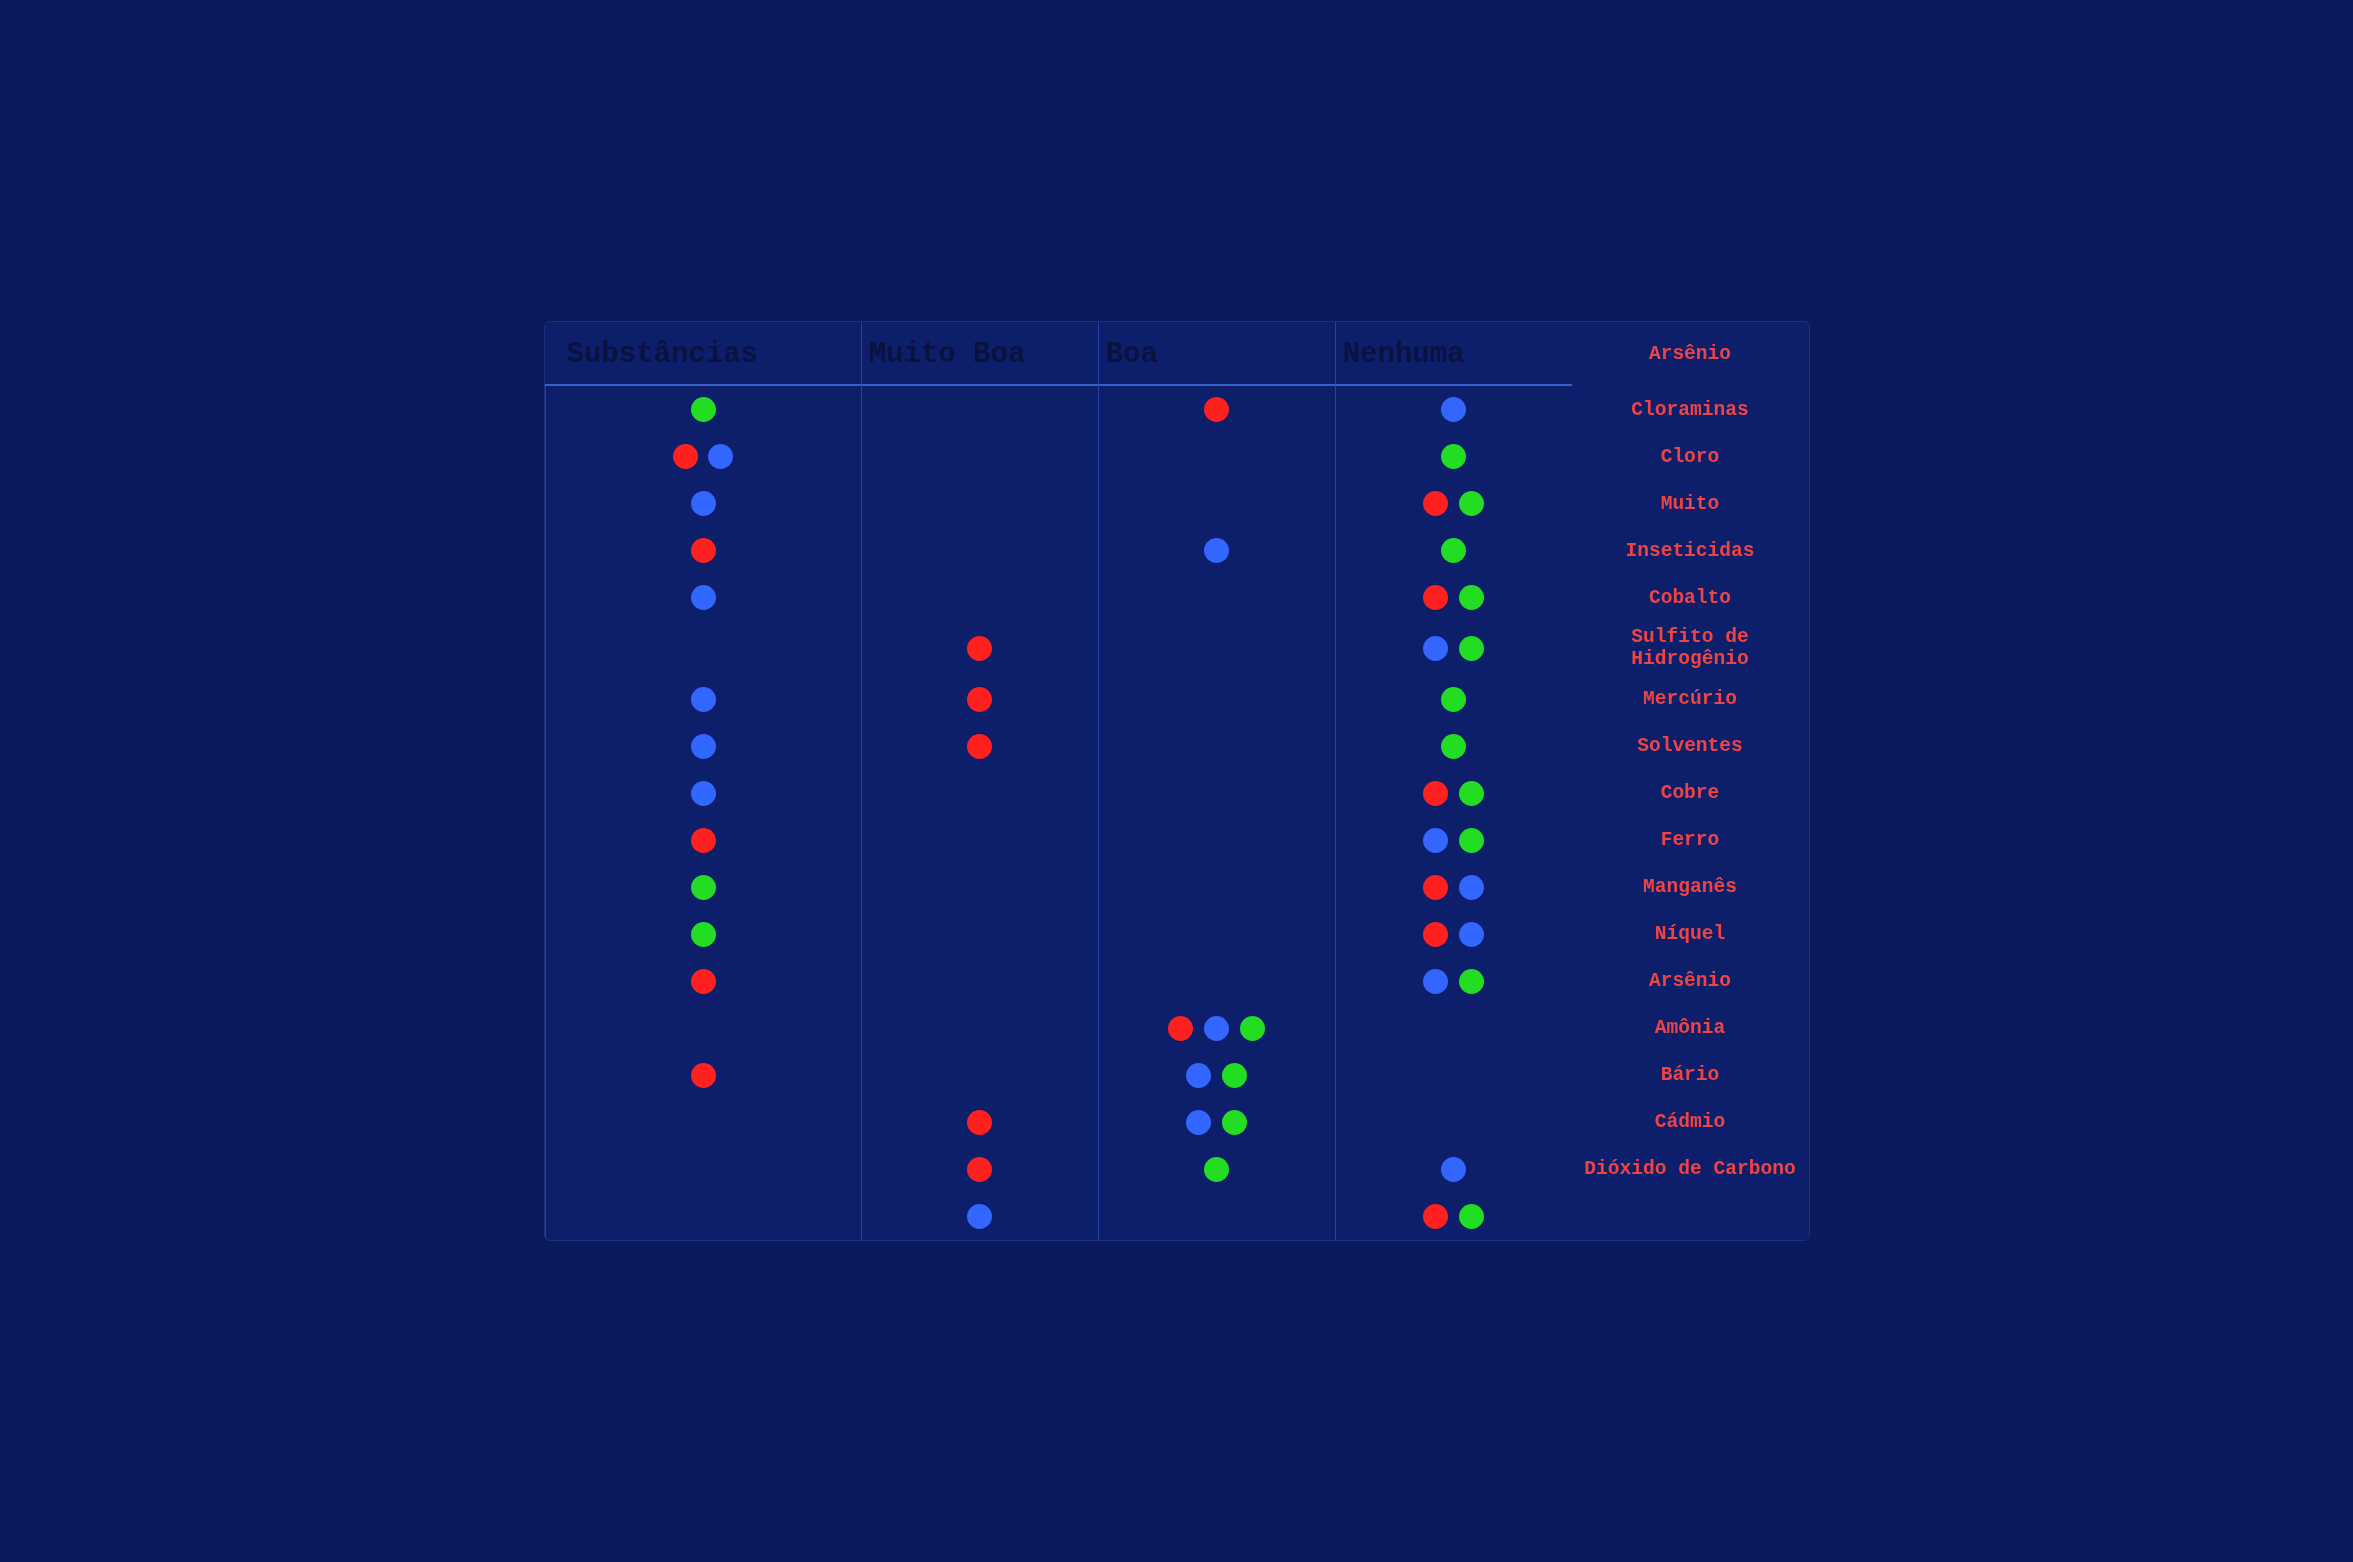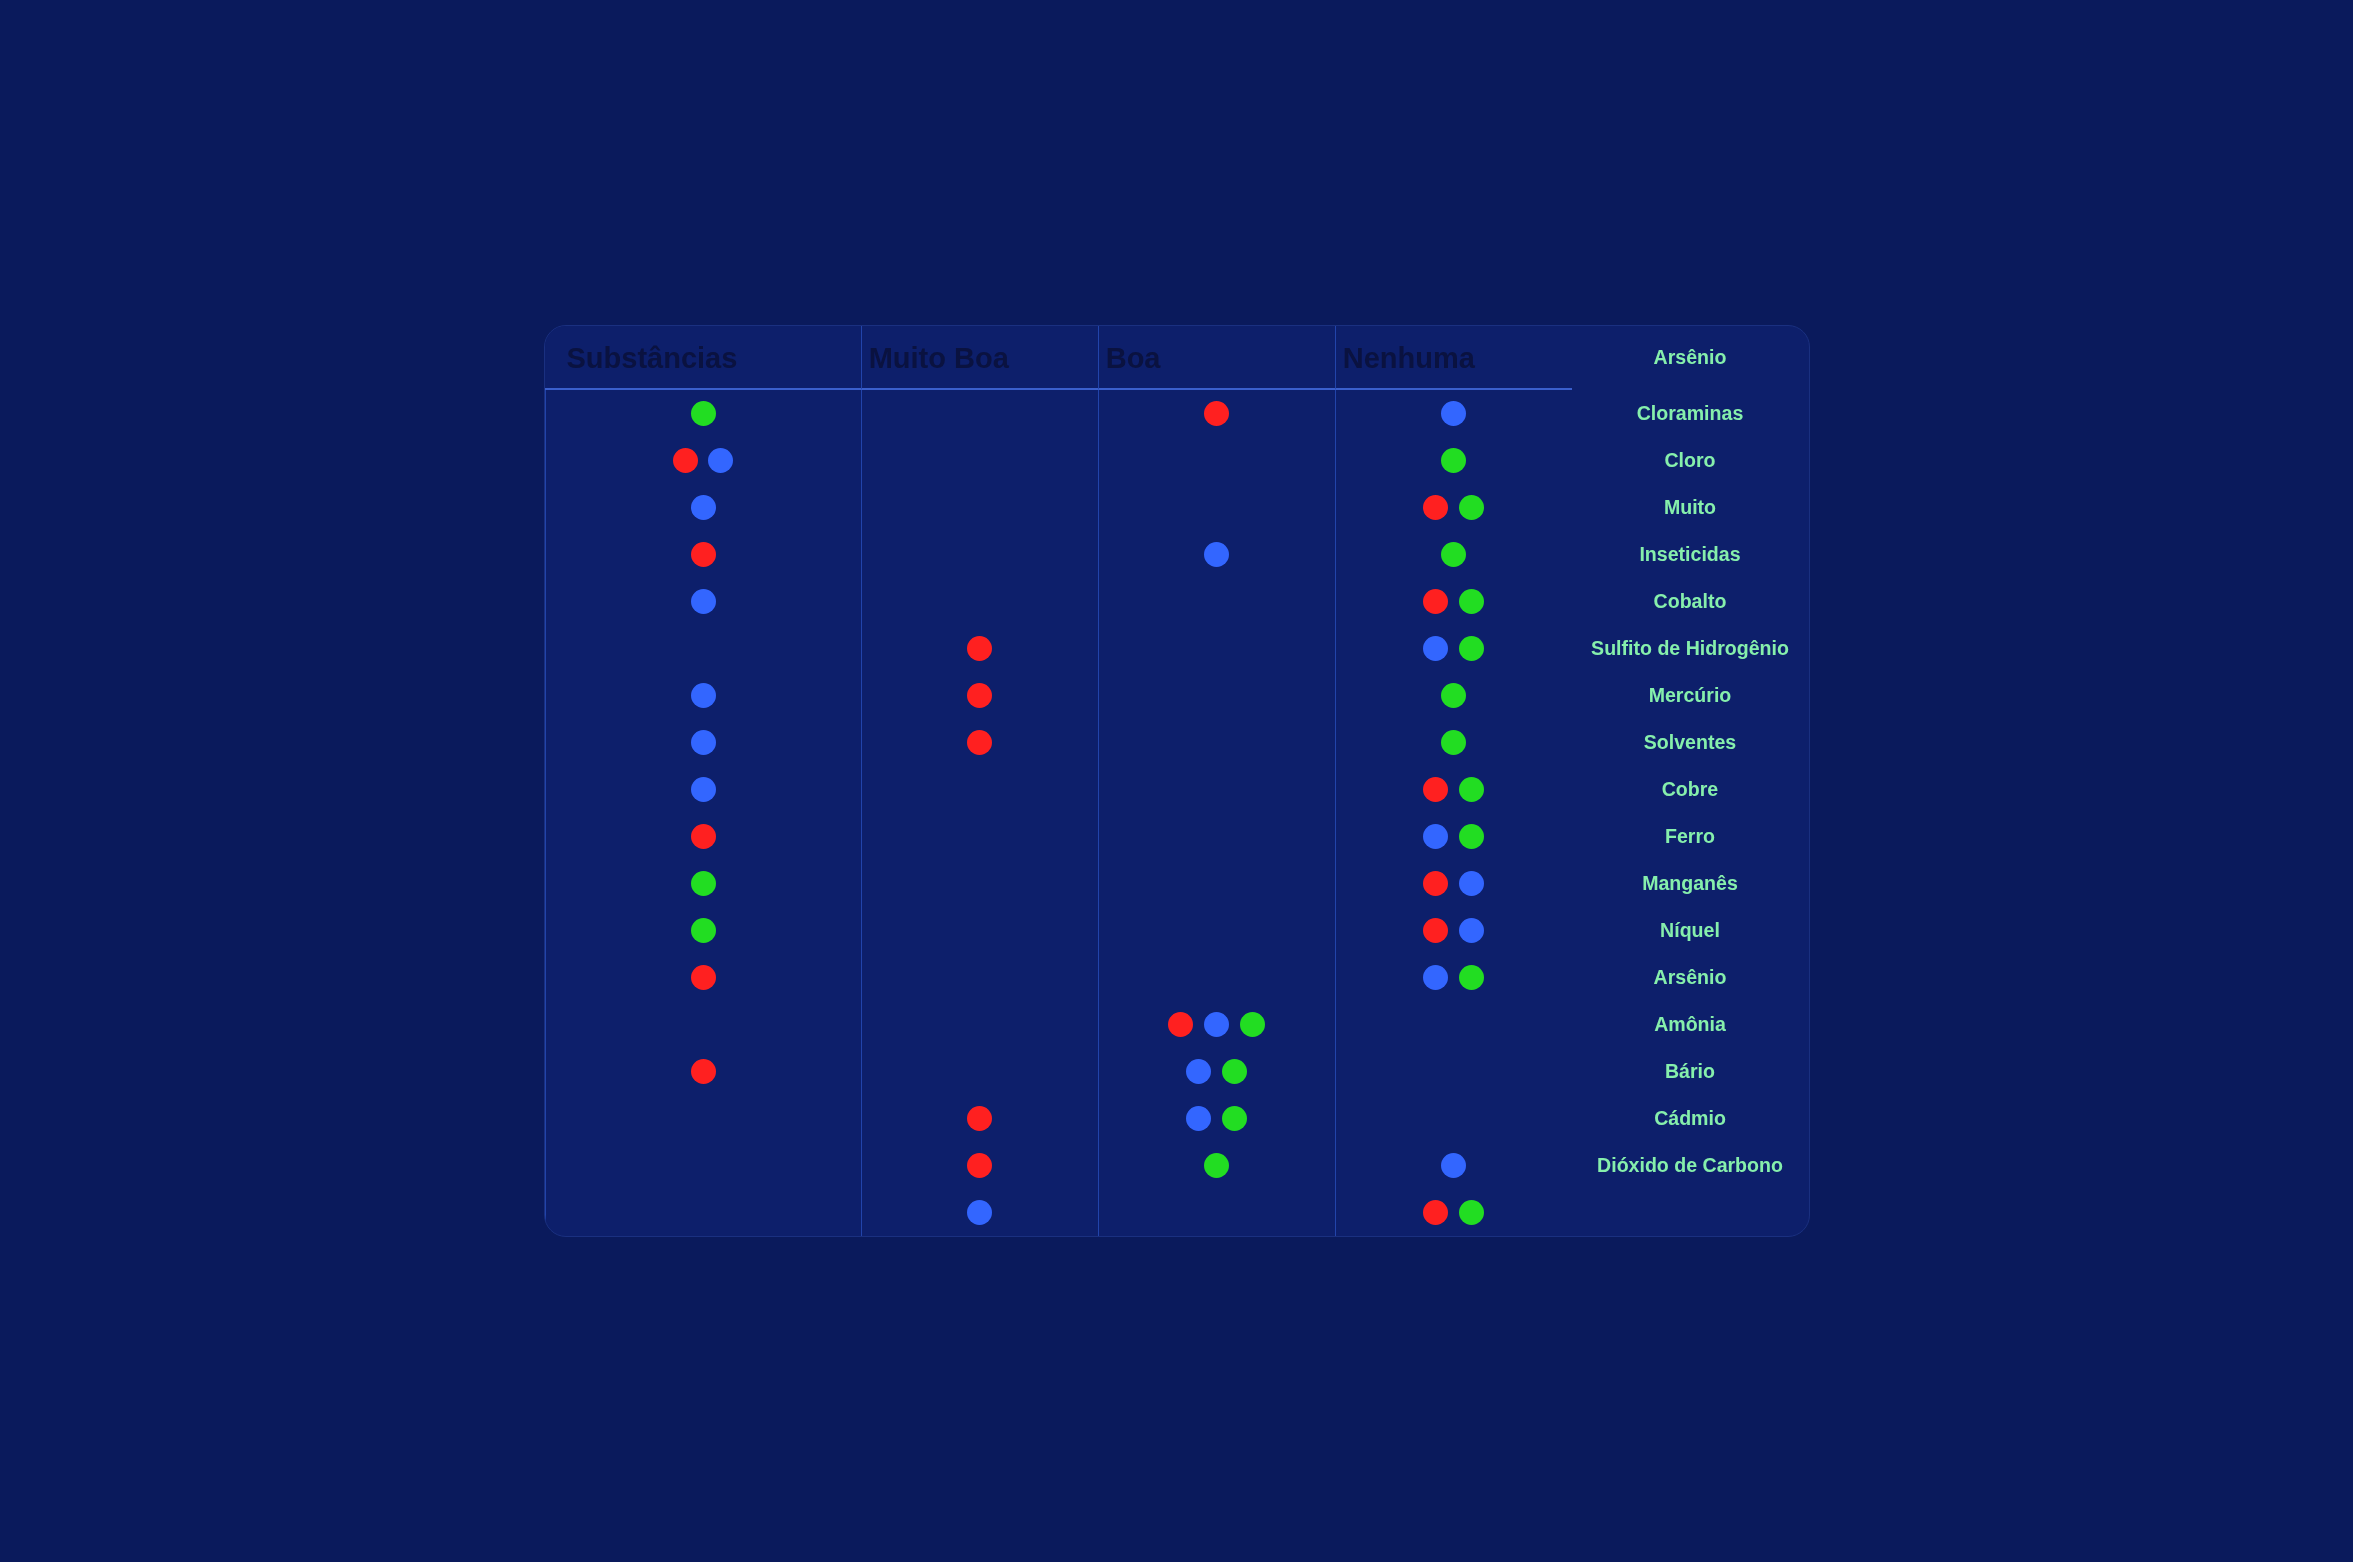--- a/index.html
+++ b/index.html
@@ -6,26 +6,27 @@
     body {
       background: #0a1a5c;
       display: flex;
       justify-content: center;
       align-items: center;
       min-height: 100vh;
       font-family: Arial, sans-serif;
     }
     .table-container {
       background: #0d1f6b;
-      border-radius: 22px;
+      border-radius: 6px;
       border: 1.8px solid #1a3080;
       width: 98vw;
       max-width: 1266px;
       padding: 0;
       overflow: hidden;
+      font-family: Liberation Mono, monospace;
     }
     .table-grid {
       display: grid;
       grid-template-columns: 2fr 1.5fr 1.5fr 1.5fr 1.5fr;
       width: 100%;
     }
     .header-cell {
       background: #0d1f6b;
       color: #000080;
       font-weight: 900;
@@ -45,21 +46,21 @@
     .cell {
       display: flex;
       align-items: center;
       justify-content: center;
       padding: 5.4px 7.2px;
       min-height: 47px;
       position: relative;
     }
     .cell.label {
       justify-content: center;
-      color: #86efac;
+      color: #ef4444;
       font-weight: 900;
       font-size: 1.35rem;
       text-align: center;
       border-left: none;
     }
     .cell.data {
       border-left: 1.8px solid #2244aa;
     }
     .dot {
       width: 25px;

